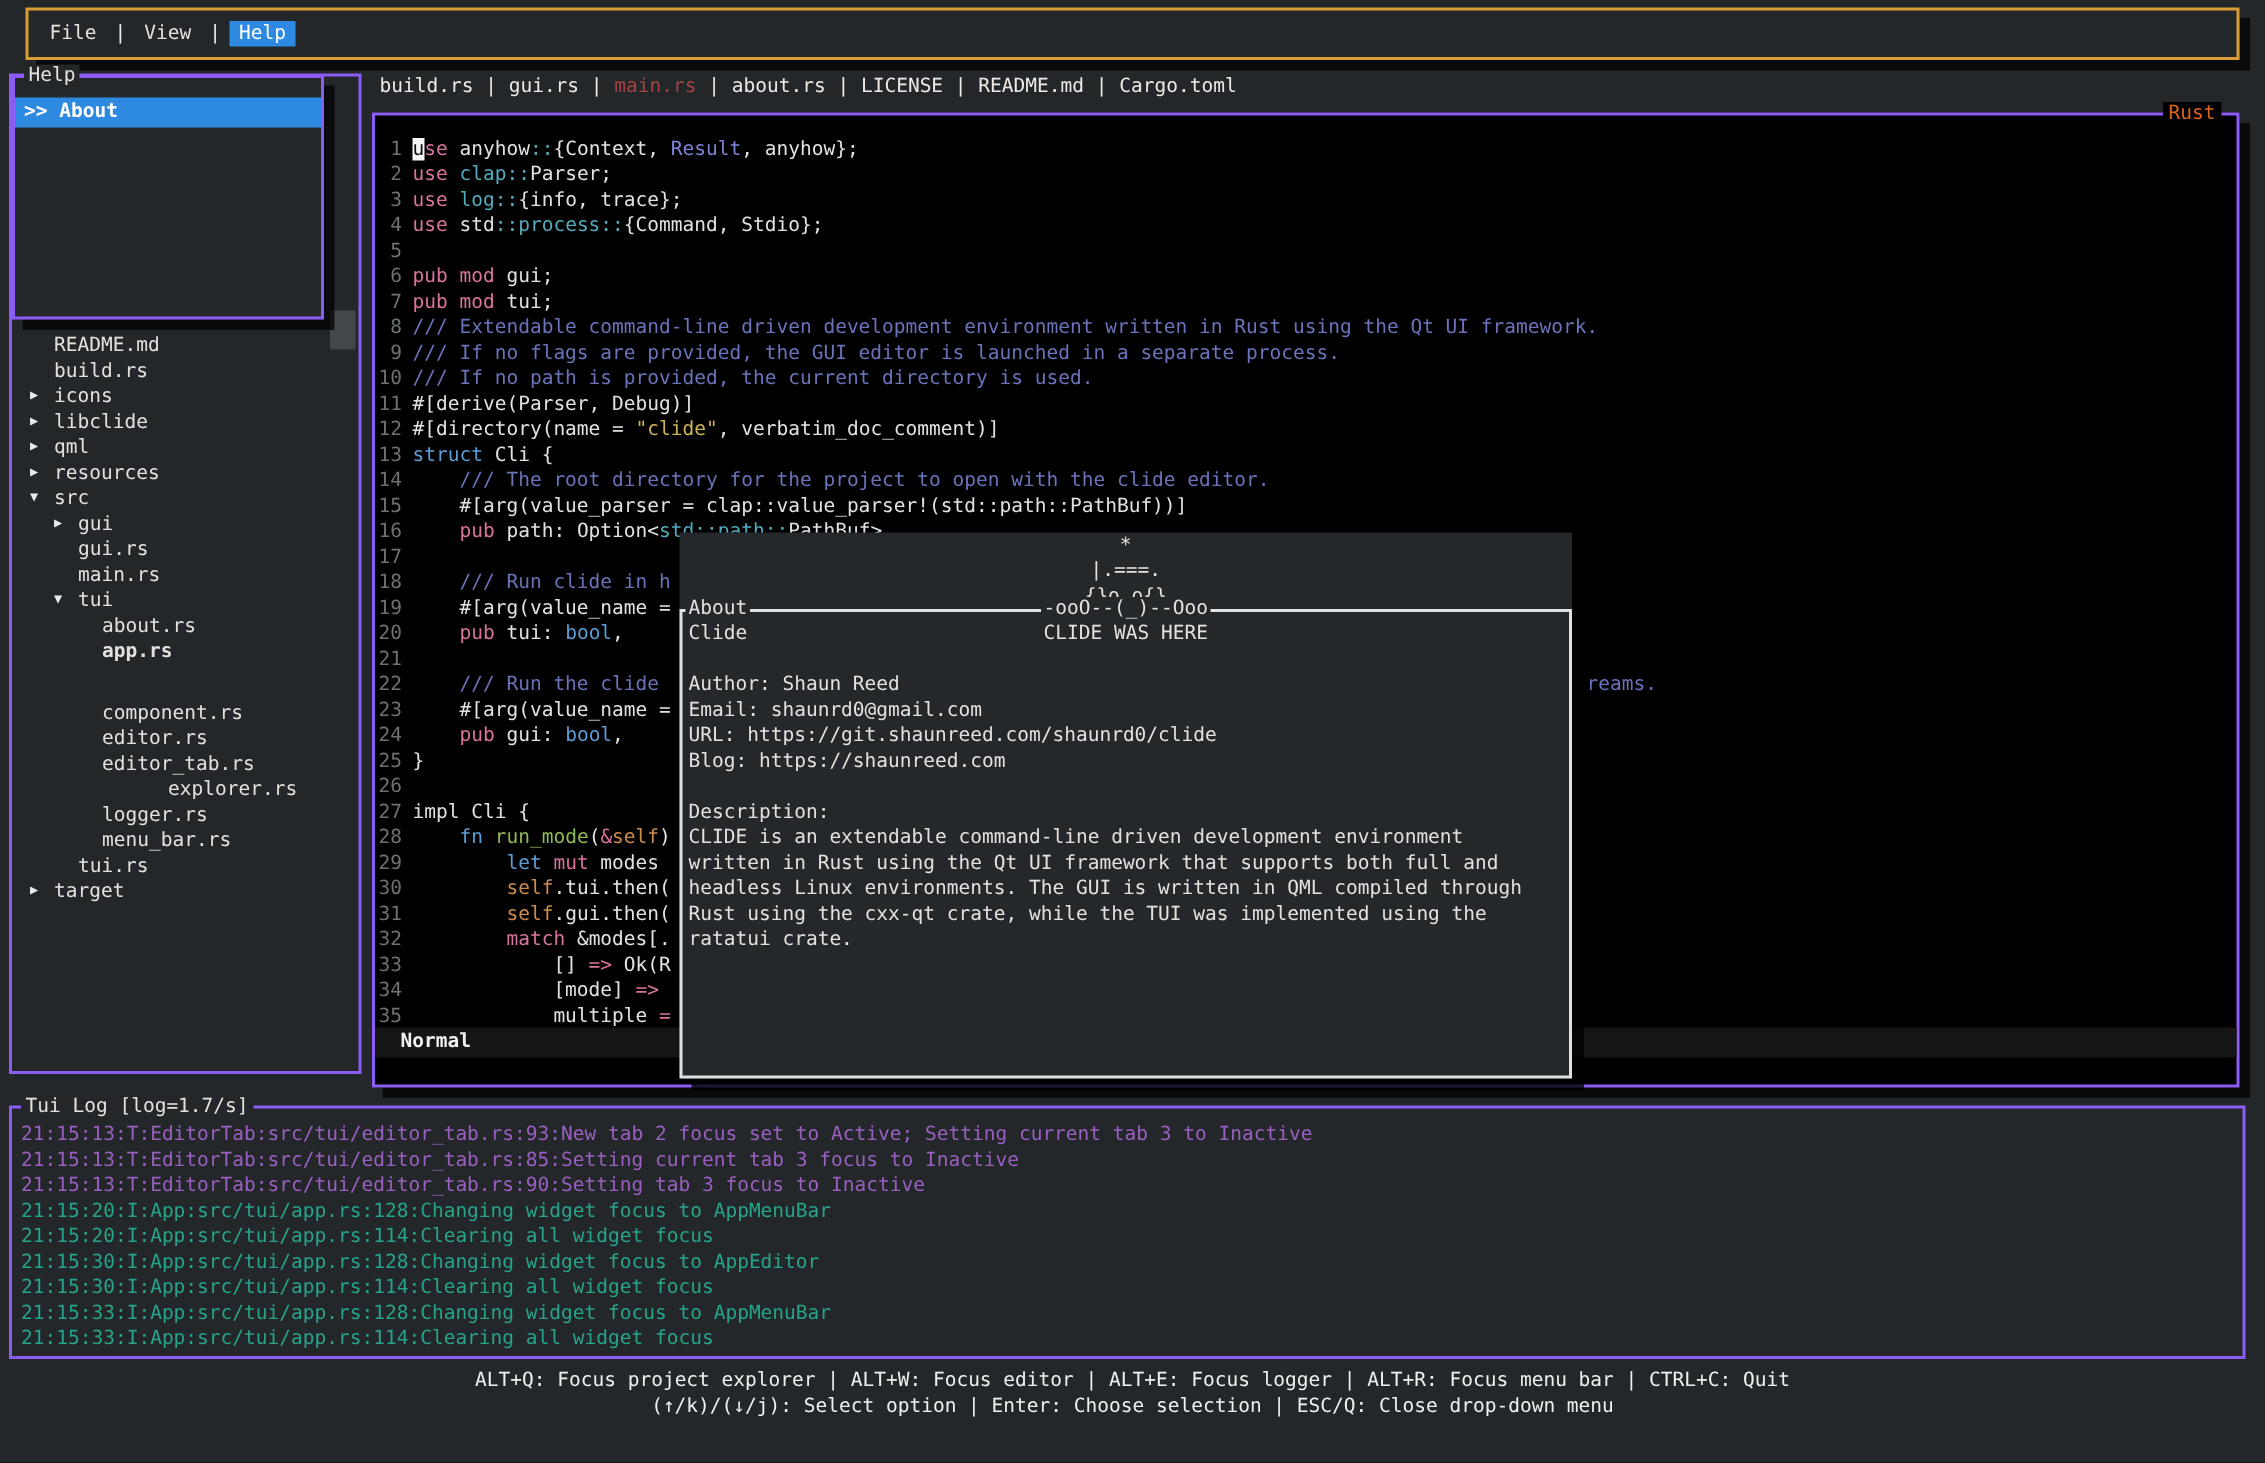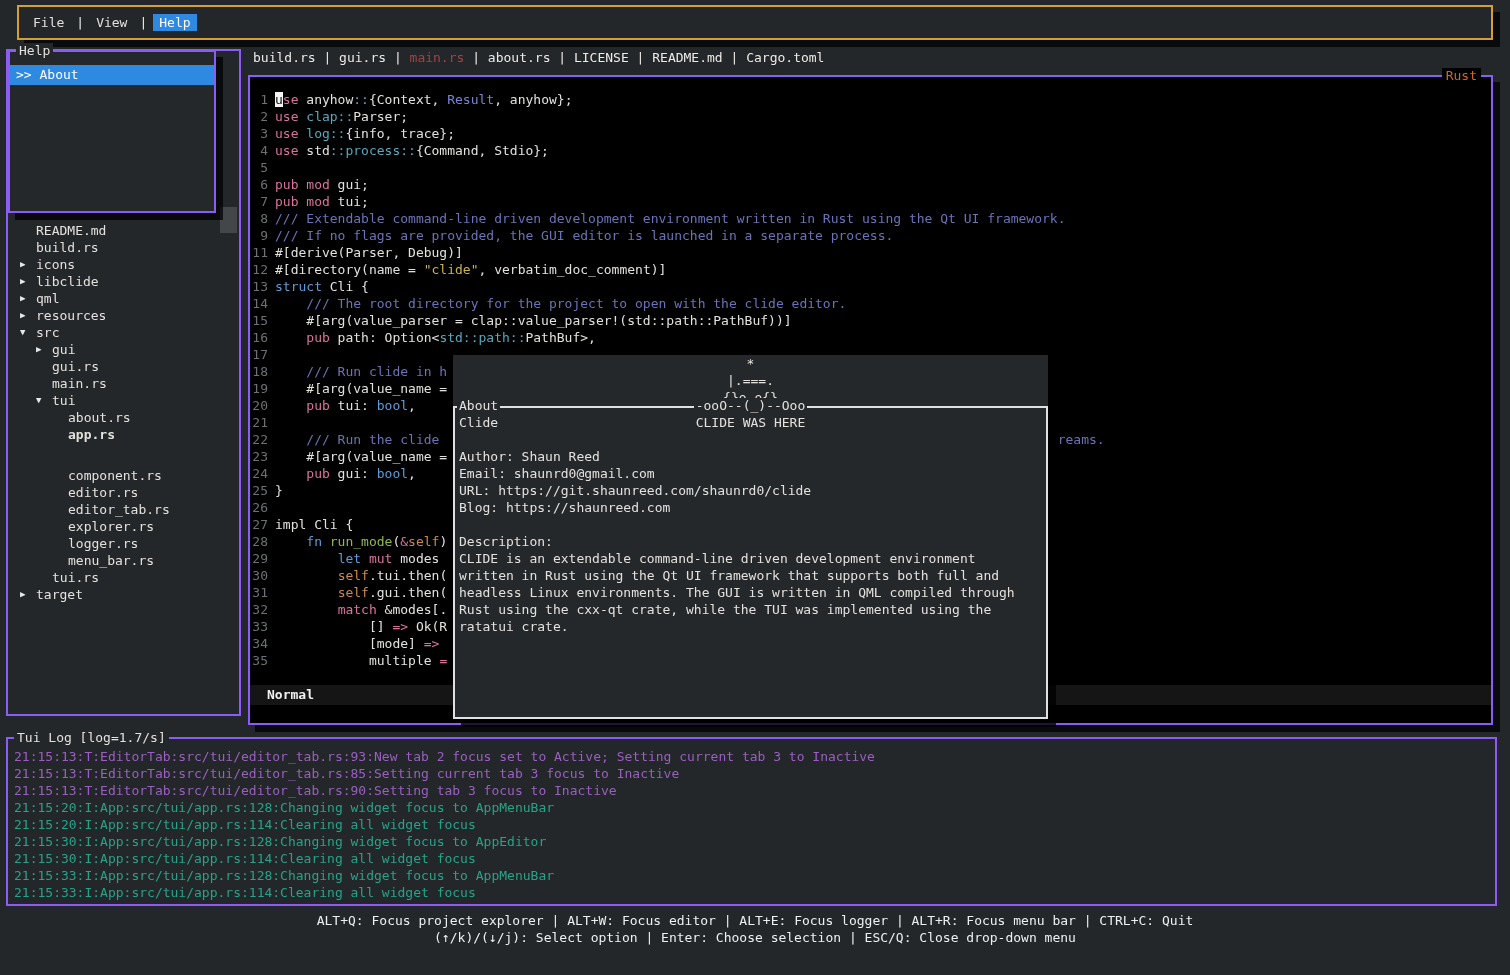--- a/index.html
+++ b/index.html
@@ -23,21 +23,21 @@
   
   .explorer{left:6px;top:49px;width:235px;height:667px}
   .tree{position:absolute;left:0;top:171px;right:0}
   .trow{height:17px;line-height:17px;white-space:pre;display:flex;align-items:center}
   .trow .arrow{width:16px;flex:none;font-size:9px;color:#e7eaec}
   .scroll-thumb{position:absolute;right:2px;top:156px;width:17px;height:26px;background:#43474a}
 
   
   .helpdrop{left:8px;top:50px;width:208px;height:163px;background:#24282b;z-index:6}
   .drop-item{position:absolute;left:0;right:0;top:13px;height:20px;line-height:20px;
-    background:#2e89e0;color:#fff;font-weight:normal;padding-left:6px;white-space:pre}
+    background:#2e89e0;color:#fff;font-weight:bold;padding-left:6px;white-space:pre}
 
   
   .tabbar{position:absolute;left:253px;top:49px;height:17px;line-height:17px;white-space:pre;color:#eceae6}
   .tab.active{color:#a34343}
 
   
   .editor{left:248px;top:75px;width:1245px;height:650px;background:#000}
   .rust-badge{position:absolute;top:-9px;right:10px;background:#000;color:#d9641e;padding:0 4px;line-height:15px}
   .code{position:absolute;left:0;top:14px;right:0}
   .cl{height:17px;line-height:17px;white-space:pre;display:flex}
@@ -96,21 +96,21 @@
       <div class="trow" style="padding-left: 12px;"><span class="arrow">▼</span><span>src</span></div>
       <div class="trow" style="padding-left: 28px;"><span class="arrow">▶</span><span>gui</span></div>
       <div class="trow" style="padding-left: 28px;"><span class="arrow"></span><span>gui.rs</span></div>
       <div class="trow" style="padding-left: 28px;"><span class="arrow"></span><span>main.rs</span></div>
       <div class="trow" style="padding-left: 28px;"><span class="arrow">▼</span><span>tui</span></div>
       <div class="trow" style="padding-left: 44px;"><span class="arrow"></span><span>about.rs</span></div>
       <div class="trow" style="padding-left: 44px; font-weight: bold;"><span class="arrow"></span><span>app.rs</span></div>
       <div class="trow" style="padding-left: 44px; margin-top: 24px;"><span class="arrow"></span><span>component.rs</span></div>
       <div class="trow" style="padding-left: 44px;"><span class="arrow"></span><span>editor.rs</span></div>
       <div class="trow" style="padding-left: 44px;"><span class="arrow"></span><span>editor_tab.rs</span></div>
-      <div class="trow" style="padding-left: 44px;"><span class="arrow"></span><span>explorer.rs</span></div>
+      <div class="trow" style="padding-left: 44px; margin-left: 44px;"><span class="arrow"></span><span>explorer.rs</span></div>
       <div class="trow" style="padding-left: 44px;"><span class="arrow"></span><span>logger.rs</span></div>
       <div class="trow" style="padding-left: 44px;"><span class="arrow"></span><span>menu_bar.rs</span></div>
       <div class="trow" style="padding-left: 28px;"><span class="arrow"></span><span>tui.rs</span></div>
       <div class="trow" style="padding-left: 12px;"><span class="arrow">▶</span><span>target</span></div>
     </div>
   <div class="scroll-thumb"></div>
 </div>
 
 <div class="panel shadow helpdrop">
   <span class="ptitle">Help</span>
@@ -124,20 +124,21 @@
   <div class="code">
       <div class="cl"><span class="ln">1</span><span><span class="s-cur">u</span><span class="s-kw">se</span><span class="s-txt"> anyhow</span><span class="s-cyan">::</span><span class="s-txt">{Context, </span><span class="s-type">Result</span><span class="s-txt">, anyhow};</span></span></div>
       <div class="cl"><span class="ln">2</span><span><span class="s-kw">use</span><span class="s-txt"> </span><span class="s-cyan">clap::</span><span class="s-txt">Parser;</span></span></div>
       <div class="cl"><span class="ln">3</span><span><span class="s-kw">use</span><span class="s-txt"> </span><span class="s-cyan">log::</span><span class="s-txt">{info, trace};</span></span></div>
       <div class="cl"><span class="ln">4</span><span><span class="s-kw">use</span><span class="s-txt"> std</span><span class="s-cyan">::process::</span><span class="s-txt">{Command, Stdio};</span></span></div>
       <div class="cl"><span class="ln">5</span><span></span></div>
       <div class="cl"><span class="ln">6</span><span><span class="s-kw">pub</span><span class="s-txt"> </span><span class="s-kw">mod</span><span class="s-txt"> gui;</span></span></div>
       <div class="cl"><span class="ln">7</span><span><span class="s-kw">pub</span><span class="s-txt"> </span><span class="s-kw">mod</span><span class="s-txt"> tui;</span></span></div>
       <div class="cl"><span class="ln">8</span><span><span class="s-com">/// Extendable command-line driven development environment written in Rust using the Qt UI framework.</span></span></div>
       <div class="cl"><span class="ln">9</span><span><span class="s-com">/// If no flags are provided, the GUI editor is launched in a separate process.</span></span></div>
+      <div class="cl"><span class="ln">10</span><span><span class="s-com">/// If no path is provided, the current directory is used.</span></span></div>
       <div class="cl"><span class="ln">11</span><span><span class="s-txt">#[derive(Parser, Debug)]</span></span></div>
       <div class="cl"><span class="ln">12</span><span><span class="s-txt">#[directory(name = </span><span class="s-str">"clide"</span><span class="s-txt">, verbatim_doc_comment)]</span></span></div>
       <div class="cl"><span class="ln">13</span><span><span class="s-blue">struct</span><span class="s-txt"> Cli {</span></span></div>
       <div class="cl"><span class="ln">14</span><span><span class="s-com">    /// The root directory for the project to open with the clide editor.</span></span></div>
       <div class="cl"><span class="ln">15</span><span><span class="s-txt">    #[arg(value_parser = clap::value_parser!(std::path::PathBuf))]</span></span></div>
       <div class="cl"><span class="ln">16</span><span><span class="s-txt">    </span><span class="s-kw">pub</span><span class="s-txt"> path: Option&lt;</span><span class="s-cyan">std::path::</span><span class="s-txt">PathBuf&gt;,</span></span></div>
       <div class="cl"><span class="ln">17</span><span></span></div>
       <div class="cl"><span class="ln">18</span><span><span class="s-com">    /// Run clide in h</span></span></div>
       <div class="cl"><span class="ln">19</span><span><span class="s-txt">    #[arg(value_name =</span></span></div>
       <div class="cl"><span class="ln">20</span><span><span class="s-txt">    </span><span class="s-kw">pub</span><span class="s-txt"> tui: </span><span class="s-blue">bool</span><span class="s-txt">,</span></span></div>

